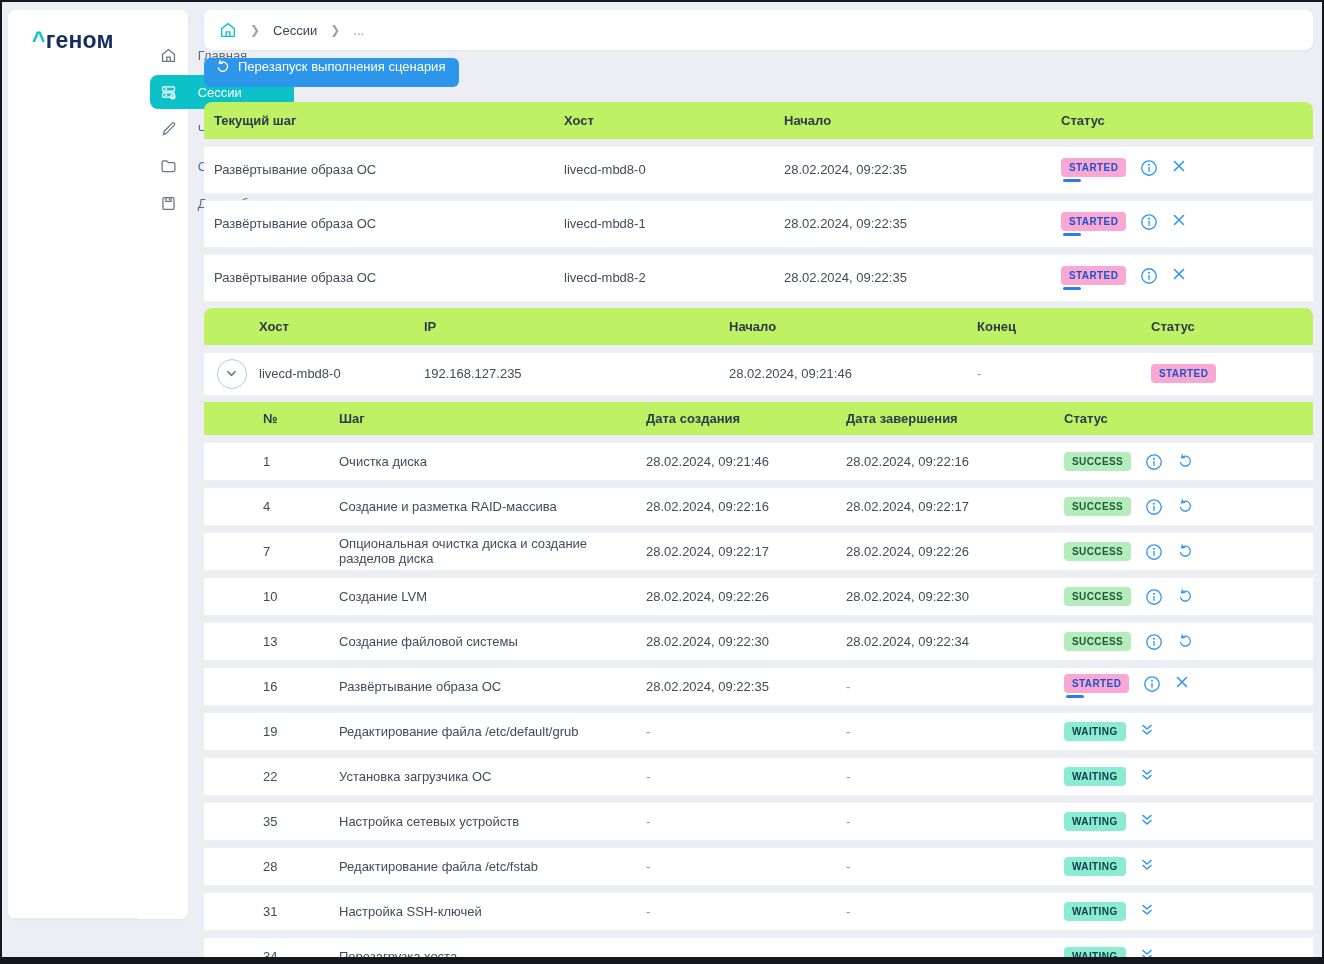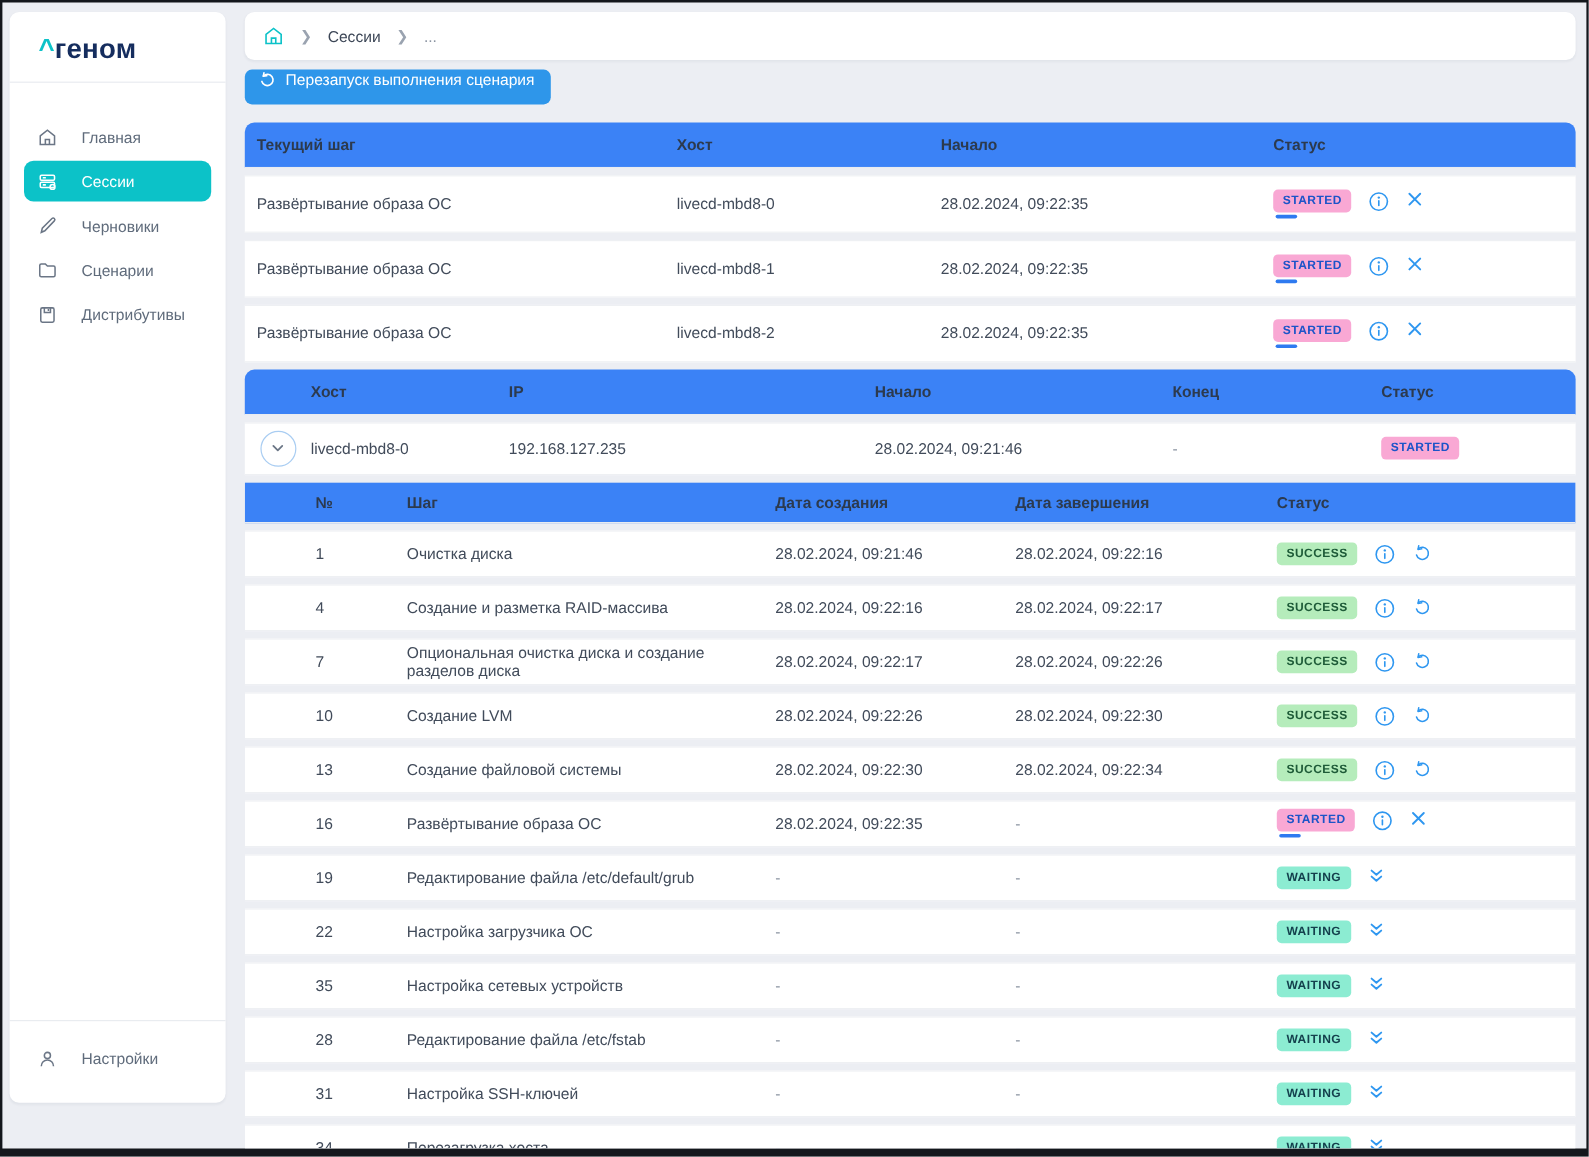--- a/index.html
+++ b/index.html
@@ -19,21 +19,21 @@
     gap: 16px;
     padding: 8px 9px 0 6px;
     overflow: hidden;
   }
   
   .sidebar {
     width: 180px; min-width: 180px;
     background: #ffffff;
     border-radius: 8px;
     height: 909px;
-    display: flex; flex-direction: column;
+    display: flex; 
     box-shadow: 0 1px 2px rgba(40,50,70,.05);
   }
   .logo {
     padding: 17px 24px 14px 24px;
     border-bottom: 1px solid #e9ecf0;
     font-size: 23px; font-weight: bold;
     letter-spacing: .2px;
     color: #152d5e;
   }
   .logo .caret { color: #0cc2c8; }
@@ -75,21 +75,21 @@
     height: 29px; padding: 0 14px 12px 11px;
     font-family: inherit; font-size: 13px;
     cursor: pointer;
   }
   
   .grid-row { display: grid; align-items: center; }
   .t1-cols { grid-template-columns: 350px 220px 277px 1fr; padding: 0 10px; }
   .host-cols { grid-template-columns: 55px 165px 305px 248px 174px 1fr; }
   .steps-cols { grid-template-columns: 76px 307px 200px 218px 1fr; padding-left: 59px; }
   .thead {
-    background: #3b82f6;
+    background: #bef264;
     font-weight: bold; color: #2c3a4e;
     height: 38px;
     margin-bottom: 6px;
     border-bottom: 1px solid #e9ecf0;
   }
   .thead.rounded-top { border-radius: 8px 8px 0 0; }
   .trow {
     background: #ffffff;
     margin-bottom: 6px;
     border-top: 1px solid #eef0f3;
@@ -486,21 +486,21 @@
               </span>
               <span class="act">
                 <svg width="14" height="14" viewBox="0 0 14 14" fill="none" stroke="#2f97f0" stroke-width="1.6" stroke-linecap="round" stroke-linejoin="round">
                   <path d="M3 2.5 L7 6 L11 2.5 M3 7.5 L7 11 L11 7.5"></path>
                 </svg>
               </span>
             </span>
           </div>
           <div class="grid-row trow step-row steps-cols">
             <span>22</span>
-            <span style="padding-right: 30px;">Настройка загрузчика ОС</span>
+            <span style="padding-right: 30px;">Установка загрузчика ОС</span>
             <span class="muted">-</span>
             <span class="muted">-</span>
             <span class="status-cell">
               <span class="badge-wrap">
                 <span class="badge st-waiting">WAITING</span>
               </span>
               <span class="act">
                 <svg width="14" height="14" viewBox="0 0 14 14" fill="none" stroke="#2f97f0" stroke-width="1.6" stroke-linecap="round" stroke-linejoin="round">
                   <path d="M3 2.5 L7 6 L11 2.5 M3 7.5 L7 11 L11 7.5"></path>
                 </svg>

